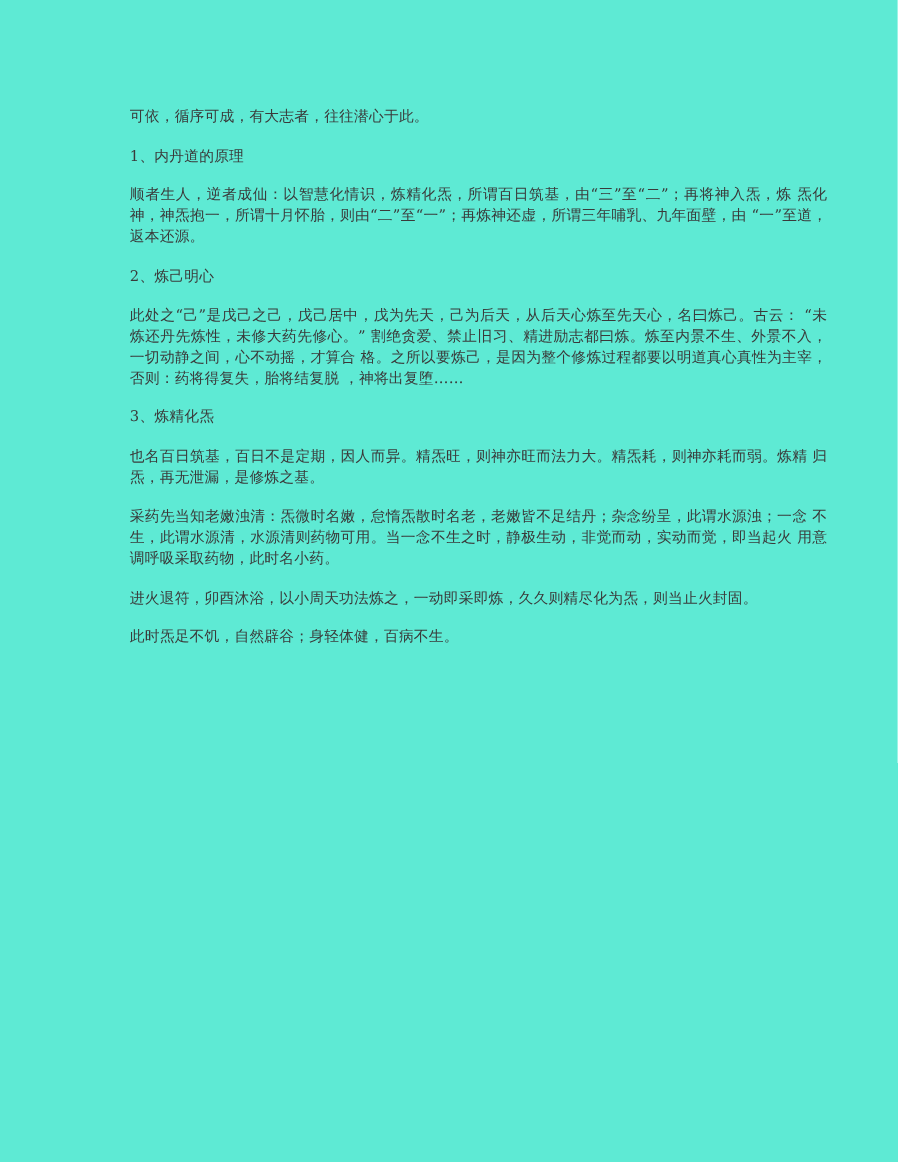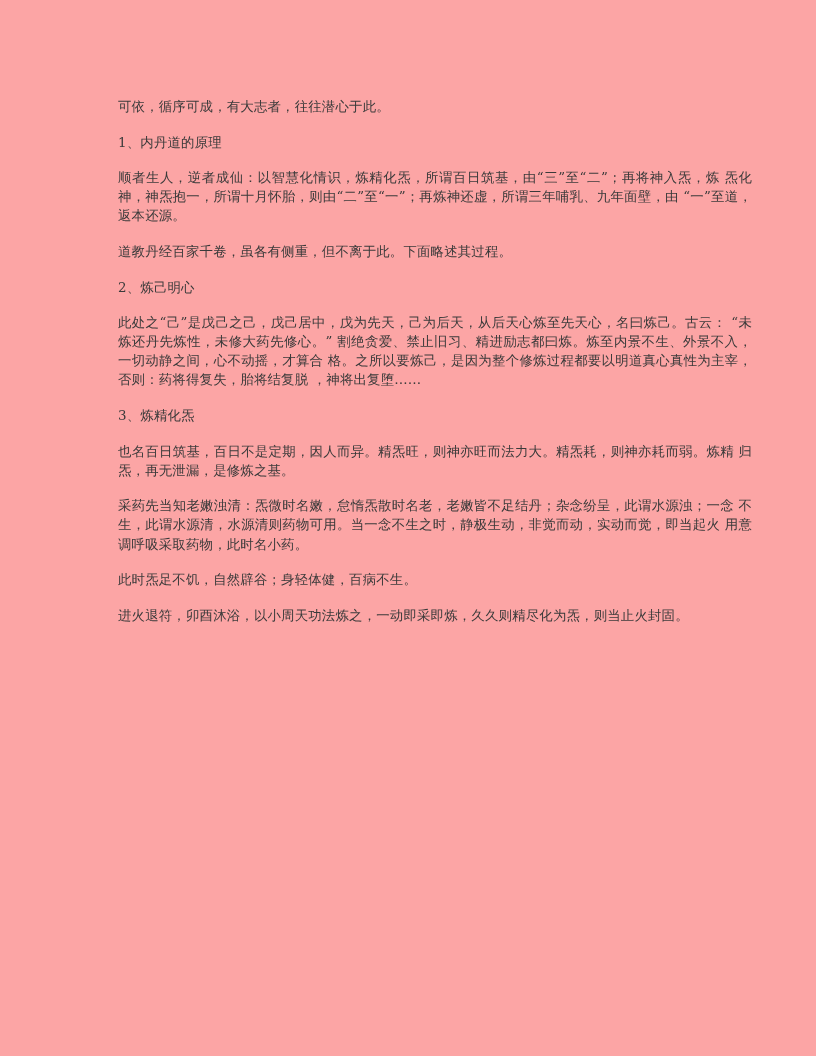--- a/index.html
+++ b/index.html
@@ -10,41 +10,40 @@
   body {
     width: 816px;
     height: 1056px;
     overflow: hidden;
   }
   .page {
     box-sizing: border-box;
     width: 816px;
     height: 1056px;
     padding: 97px 64px 0 118px;
-    background: #fca5a5;
+    background: #5eead4;
   }
   .doc-block {
     margin: 0 0 16.5px 0;
     font-family: "DejaVu Serif", "Liberation Serif", serif;
     font-size: 13.4px;
     line-height: 19.1px;
     color: #3a3a3a;
     text-align: justify;
     letter-spacing: 0.2px;
     white-space: pre-wrap;
   }
 </style>
 </head>
 <body>
 
 <div class="page">
   <p class="doc-block">可依，循序可成，有大志者，往往潜心于此。</p>
   <p class="doc-block">1、内丹道的原理</p>
   <p class="doc-block">顺者生人，逆者成仙：以智慧化情识，炼精化炁，所谓百日筑基，由“三”至“二”；再将神入炁，炼 炁化神，神炁抱一，所谓十月怀胎，则由“二”至“一”；再炼神还虚，所谓三年哺乳、九年面壁，由 “一”至道，返本还源。</p>
-  <p class="doc-block">道教丹经百家千卷，虽各有侧重，但不离于此。下面略述其过程。</p>
   <p class="doc-block">2、炼己明心</p>
   <p class="doc-block">此处之“己”是戊己之己，戊己居中，戊为先天，己为后天，从后天心炼至先天心，名曰炼己。古云： “未炼还丹先炼性，未修大药先修心。” 割绝贪爱、禁止旧习、精进励志都曰炼。炼至内景不生、外景不入，一切动静之间，心不动摇，才算合 格。之所以要炼己，是因为整个修炼过程都要以明道真心真性为主宰，否则：药将得复失，胎将结复脱 ，神将出复堕……</p>
   <p class="doc-block">3、炼精化炁</p>
   <p class="doc-block">也名百日筑基，百日不是定期，因人而异。精炁旺，则神亦旺而法力大。精炁耗，则神亦耗而弱。炼精 归炁，再无泄漏，是修炼之基。</p>
   <p class="doc-block">采药先当知老嫩浊清：炁微时名嫩，怠惰炁散时名老，老嫩皆不足结丹；杂念纷呈，此谓水源浊；一念 不生，此谓水源清，水源清则药物可用。当一念不生之时，静极生动，非觉而动，实动而觉，即当起火 用意调呼吸采取药物，此时名小药。</p>
+  <p class="doc-block">进火退符，卯酉沐浴，以小周天功法炼之，一动即采即炼，久久则精尽化为炁，则当止火封固。</p>
   <p class="doc-block">此时炁足不饥，自然辟谷；身轻体健，百病不生。</p>
-  <p class="doc-block">进火退符，卯酉沐浴，以小周天功法炼之，一动即采即炼，久久则精尽化为炁，则当止火封固。</p>
 </div>
 
 </body></html>

